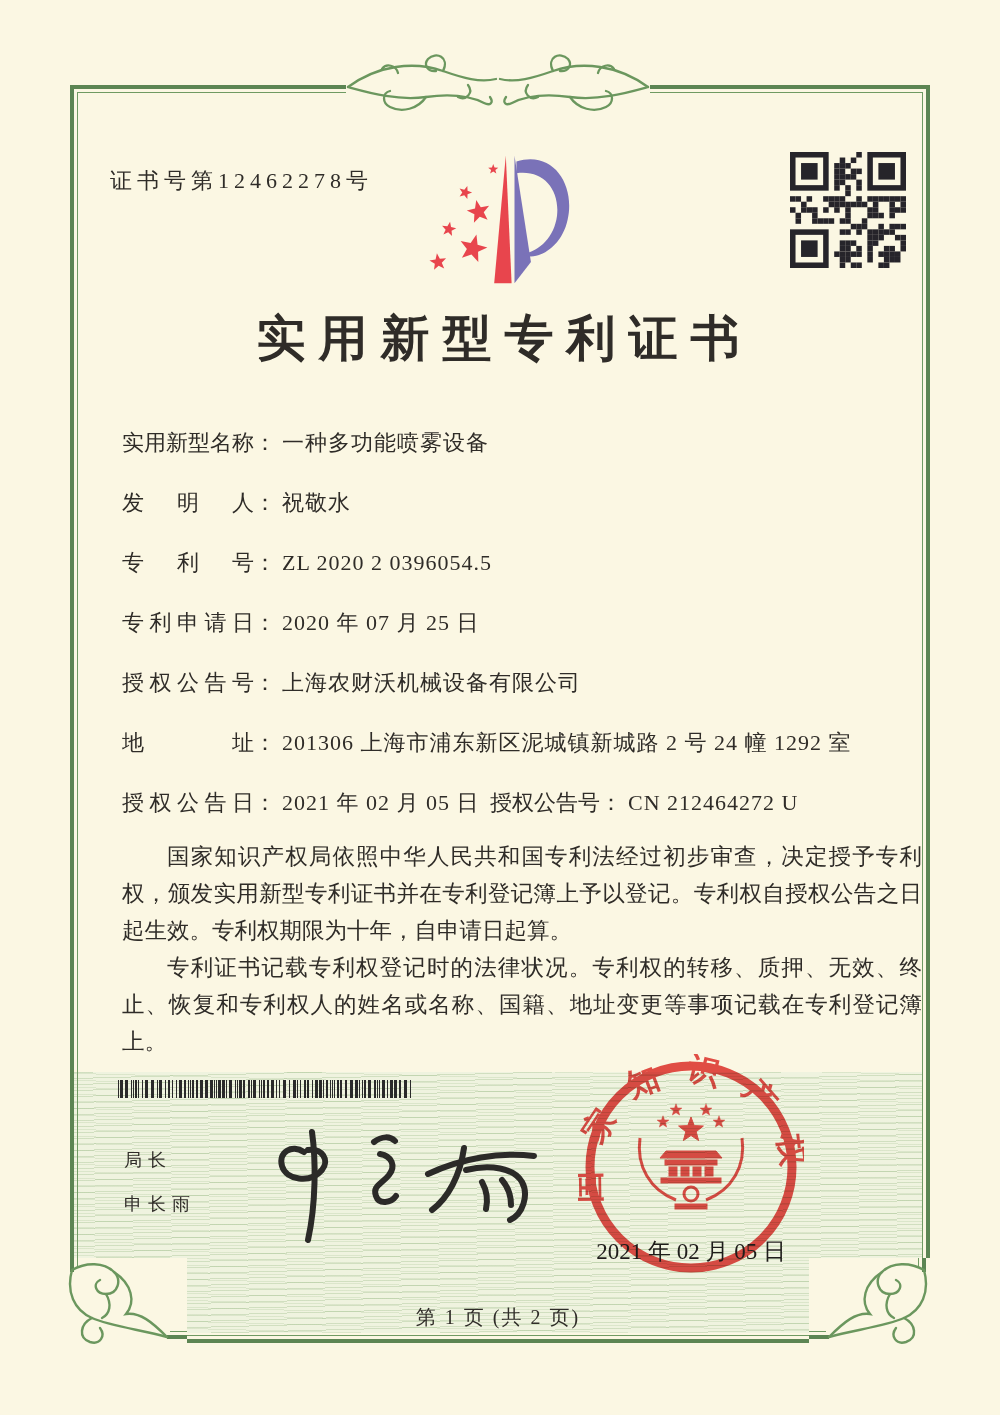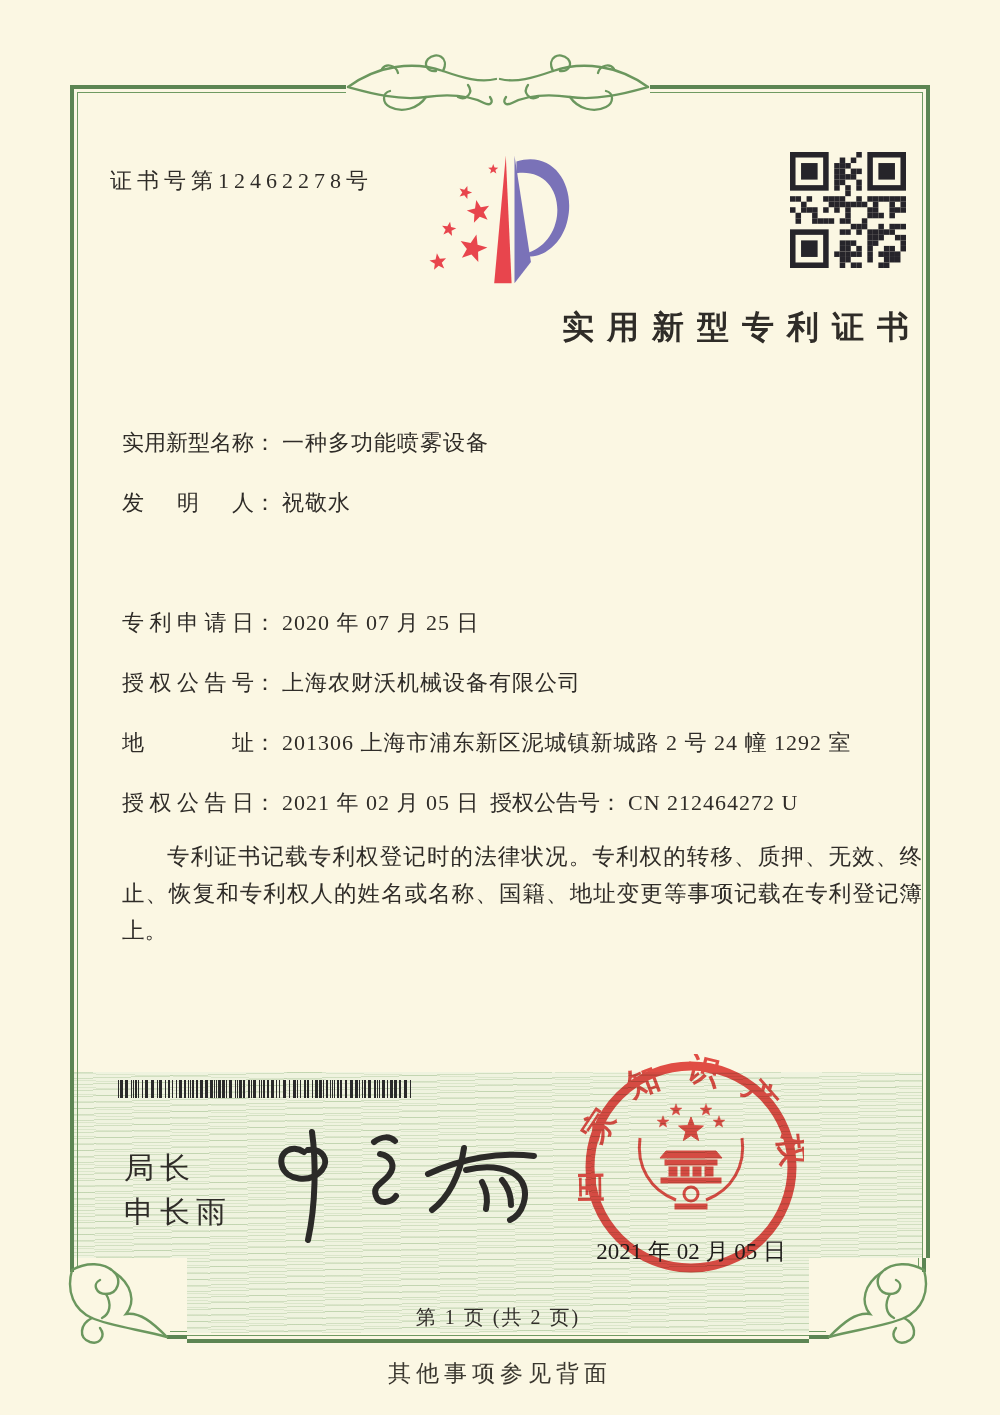--- a/index.html
+++ b/index.html
@@ -22,37 +22,37 @@
 
   .ornament-top{position:absolute;left:298px;top:49px;width:400px;height:75px;z-index:2;}
   .corner{position:absolute;width:135px;height:95px;z-index:2;}
   .corner.bl{left:52px;top:1258px;}
   .corner.br{left:809px;top:1258px;transform:scaleX(-1);}
 
   .cert-no{position:absolute;left:110px;top:166px;font-size:22px;letter-spacing:5px;z-index:3;}
   .logo{position:absolute;left:420px;top:148px;width:160px;height:145px;z-index:3;}
   .qr{position:absolute;left:790px;top:152px;width:116px;height:116px;z-index:3;}
 
-  .title{position:absolute;left:74px;top:306px;width:848px;text-align:right;
-         font-size:32px;font-weight:bold;letter-spacing:13px;text-indent:13px;z-index:3;}
+  .title{position:absolute;left:74px;top:306px;width:848px;text-align:center;
+         font-size:49px;font-weight:bold;letter-spacing:13px;text-indent:13px;z-index:3;}
 
   .field-row{position:absolute;left:122px;width:790px;font-size:22px;z-index:3;white-space:nowrap;}
   .flabel{display:inline-block;width:132px;text-align:justify;text-align-last:justify;vertical-align:bottom;}
   .fcolon{margin-right:6px;}
   .fvalue{letter-spacing:1px;}
   .fpair2{position:absolute;left:368px;top:0;}
 
   .paras{position:absolute;left:122px;top:838px;width:800px;z-index:3;}
   .paras p{margin:0;font-size:22.5px;line-height:37px;text-align:justify;text-indent:2em;}
 
   .barcode{position:absolute;left:118px;top:1080px;width:300px;height:18px;display:flex;z-index:3;}
   .barcode span{display:block;height:100%;background:#2a2a2a;flex:0 0 auto;}
   .barcode i{display:block;height:100%;flex:0 0 auto;}
 
-  .official{position:absolute;left:124px;z-index:3;font-size:30px;letter-spacing:6px;text-align:center;}
+  .official{position:absolute;left:124px;z-index:3;font-size:18px;letter-spacing:6px;text-align:center;}
   .official.t1{top:1148px;} .official.t2{top:1192px;}
   .signature{position:absolute;left:252px;top:1108px;width:300px;height:150px;z-index:4;}
 
   .seal{position:absolute;left:578px;top:1054px;width:226px;height:226px;z-index:4;
         mix-blend-mode:multiply;opacity:.92;}
   .seal-date{position:absolute;left:578px;top:1236px;width:226px;text-align:center;
              font-size:23px;z-index:5;color:#1e1c1a;}
 
   .page-indicator{position:absolute;left:74px;top:1304px;width:848px;text-align:center;
                   font-size:20px;letter-spacing:2px;z-index:3;}
@@ -284,35 +284,39 @@
     </svg>
 
   <div class="title">实用新型专利证书</div>
 
   <div class="field-row" style="top:428px">
     <span class="flabel">实用新型名称</span><span class="fcolon">：</span><span class="fvalue">一种多功能喷雾设备</span>
   </div>
   <div class="field-row" style="top:488px">
     <span class="flabel">发明人</span><span class="fcolon">：</span><span class="fvalue">祝敬水</span>
   </div>
+  <div class="field-row" style="top:548px">
+    <span class="flabel">专利号</span><span class="fcolon">：</span><span class="fvalue">ZL 2020 2 0396054.5</span>
+  </div>
   <div class="field-row" style="top:608px">
     <span class="flabel">专利申请日</span><span class="fcolon">：</span><span class="fvalue">2020 年 07 月 25 日</span>
   </div>
   <div class="field-row" style="top:668px">
     <span class="flabel">授权公告号</span><span class="fcolon">：</span><span class="fvalue">上海农财沃机械设备有限公司</span>
   </div>
   <div class="field-row" style="top:728px">
     <span class="flabel">地址</span><span class="fcolon">：</span><span class="fvalue">201306 上海市浦东新区泥城镇新城路 2 号 24 幢 1292 室</span>
   </div>
   <div class="field-row" style="top:788px">
     <span class="flabel">授权公告日</span><span class="fcolon">：</span><span class="fvalue">2021 年 02 月 05 日</span>
     <span class="fpair2"><span>授权公告号</span><span class="fcolon">：</span><span class="fvalue">CN 212464272 U</span></span>
   </div>
 
   <div class="paras">
+    <p>国家知识产权局依照中华人民共和国专利法经过初步审查，决定授予专利权，颁发实用新型专利证书并在专利登记簿上予以登记。专利权自授权公告之日起生效。专利权期限为十年，自申请日起算。</p>
     <p>专利证书记载专利权登记时的法律状况。专利权的转移、质押、无效、终止、恢复和专利权人的姓名或名称、国籍、地址变更等事项记载在专利登记簿上。</p>
   </div>
 
   <div class="barcode" id="barcode">
       <span style="width:1px"></span>
       <i style="width:1px"></i>
       <span style="width:3px"></span>
       <i style="width:2px"></i>
       <span style="width:3px"></span>
       <i style="width:3px"></i>
@@ -510,15 +514,14 @@
       <rect x="83" y="124" width="60" height="5"></rect>
       <circle cx="113" cy="140" r="7" fill="none" stroke-width="3"></circle>
       <path d="M62,84 C58,112 72,136 98,146" fill="none" stroke-width="3"></path>
       <path d="M164,84 C168,112 154,136 128,146" fill="none" stroke-width="3"></path>
       <rect x="97" y="150" width="32" height="5"></rect>
     </g>
   </svg>
   <div class="seal-date">2021 年 02 月 05 日</div>
 
   <div class="page-indicator">第 1 页 (共 2 页)</div>
-  <div class="back-note">其他事项参见背面</div>
 
 </div>
 
 </body></html>

